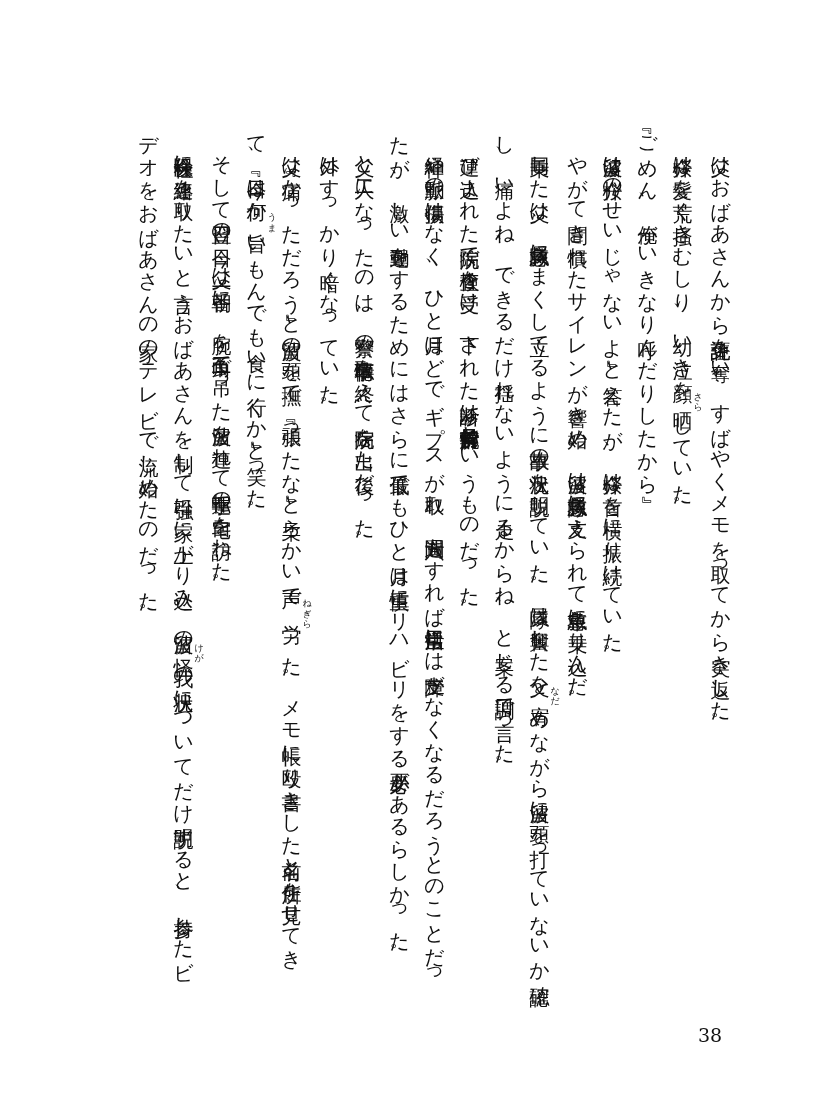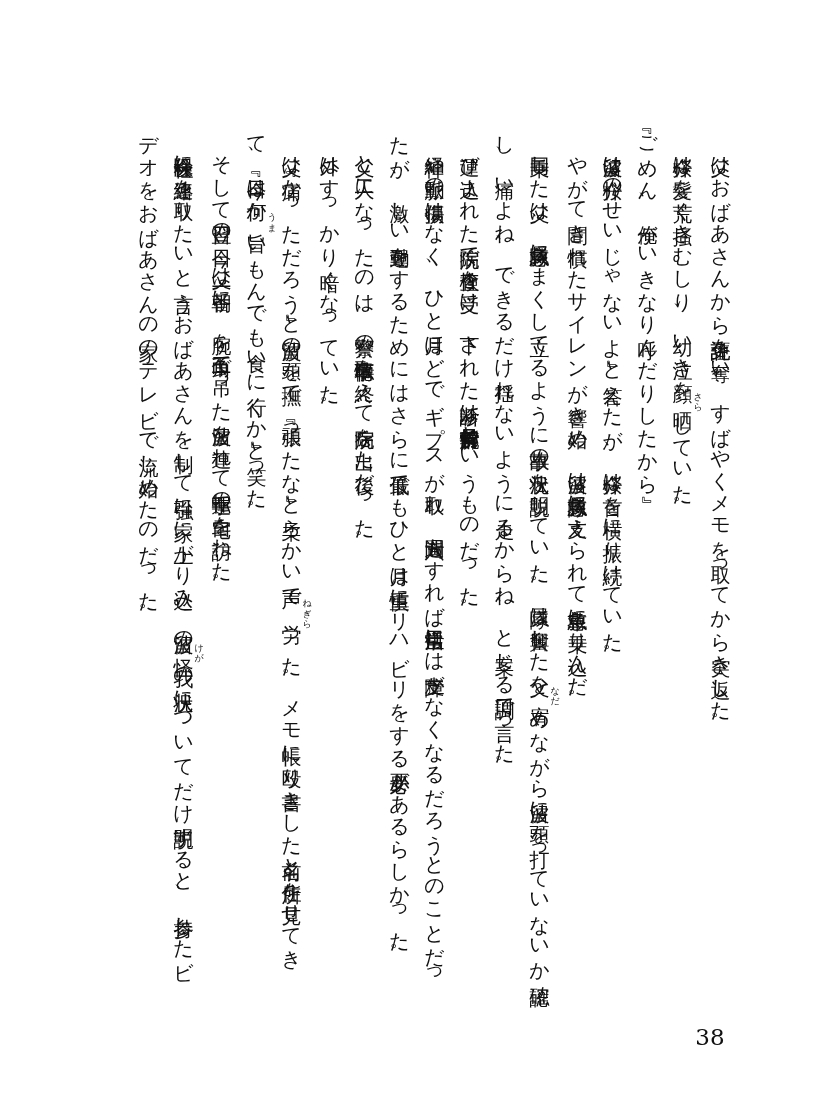--- a/index.html
+++ b/index.html
@@ -53,21 +53,21 @@
     font-size: 9px;
     line-height: 1;
     letter-spacing: 0;
   }
   .page-number {
     position: absolute;
     top: 1024px;
     left: 660px;
     width: 100px;
     text-align: center;
-    font-size: 23px;
+    font-size: 19px;
     color: #111111;
   }
 </style>
 </head>
 <body>
 
 <div class="book-page">
   <div class="text-body">
       <p class="indent">父はおばあさんから免許証を奪い、すばやくメモを取ってから突き返した。</p>
       <p class="indent">桜介は髪を荒く掻きむしり、幼い泣き顔を<ruby>晒<rt>さら</rt></ruby>していた。</p>

